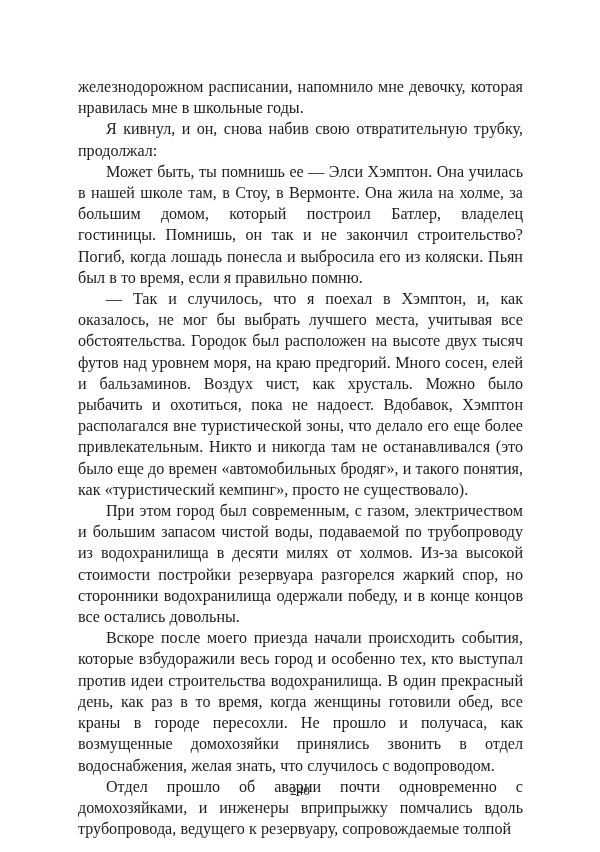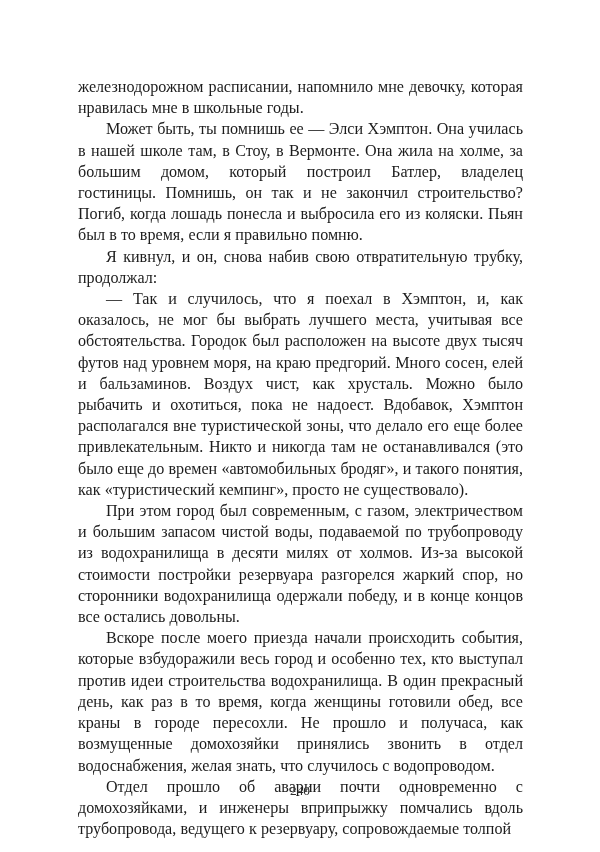--- a/index.html
+++ b/index.html
@@ -54,22 +54,22 @@
     font-family: "Liberation Serif", "DejaVu Serif", serif;
   }
 </style>
 </head>
 <body>
 
 <div class="page">
 
   <div class="text-block">
     <p class="para no-indent">железнодорожном расписании, напомнило мне девочку, которая нравилась мне в школьные годы.</p>
+    <p class="para">Я кивнул, и он, снова набив свою отвратительную трубку, продолжал:</p>
     <p class="para">Может быть, ты помнишь ее — Элси Хэмптон. Она училась в нашей школе там, в Стоу, в Вермонте. Она жила на холме, за большим домом, который построил Батлер, владелец гостиницы. Помнишь, он так и не закончил строительство? Погиб, когда лошадь понесла и выбросила его из коляски. Пьян был в то время, если я правильно помню.</p>
-    <p class="para">Я кивнул, и он, снова набив свою отвратительную трубку, продолжал:</p>
     <p class="para">— Так и случилось, что я поехал в Хэмптон, и, как оказалось, не мог бы выбрать лучшего места, учитывая все обстоятельства. Городок был расположен на высоте двух тысяч футов над уровнем моря, на краю предгорий. Много сосен, елей и бальзаминов. Воздух чист, как хрусталь. Можно было рыбачить и охотиться, пока не надоест. Вдобавок, Хэмптон располагался вне туристической зоны, что делало его еще более привлекательным. Никто и никогда там не останавливался (это было еще до времен «автомобильных бродяг», и такого понятия, как «туристический кемпинг», просто не существовало).</p>
     <p class="para">При этом город был современным, с газом, электричеством и большим запасом чистой воды, подаваемой по трубопроводу из водохранилища в десяти милях от холмов. Из-за высокой стоимости постройки резервуара разгорелся жаркий спор, но сторонники водохранилища одержали победу, и в конце концов все остались довольны.</p>
     <p class="para">Вскоре после моего приезда начали происходить события, которые взбудоражили весь город и особенно тех, кто выступал против идеи строительства водохранилища. В один прекрасный день, как раз в то время, когда женщины готовили обед, все краны в городе пересохли. Не прошло и получаса, как возмущенные домохозяйки принялись звонить в отдел водоснабжения, желая знать, что случилось с водопроводом.</p>
     <p class="para">Отдел прошло об аварии почти одновременно с домохозяйками, и инженеры вприпрыжку помчались вдоль трубопровода, ведущего к резервуару, сопровождаемые толпой</p>
   </div>
 
   <div class="page-number">240</div>
 
 </div>
 

